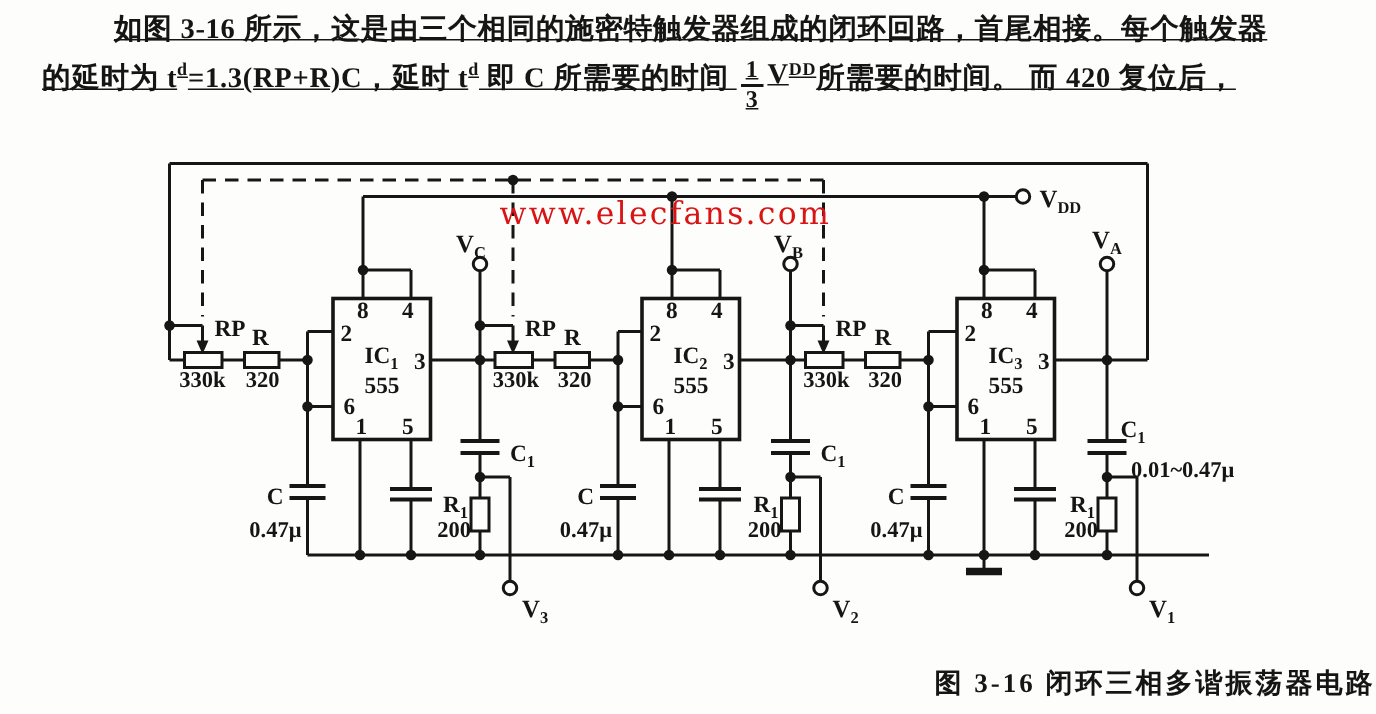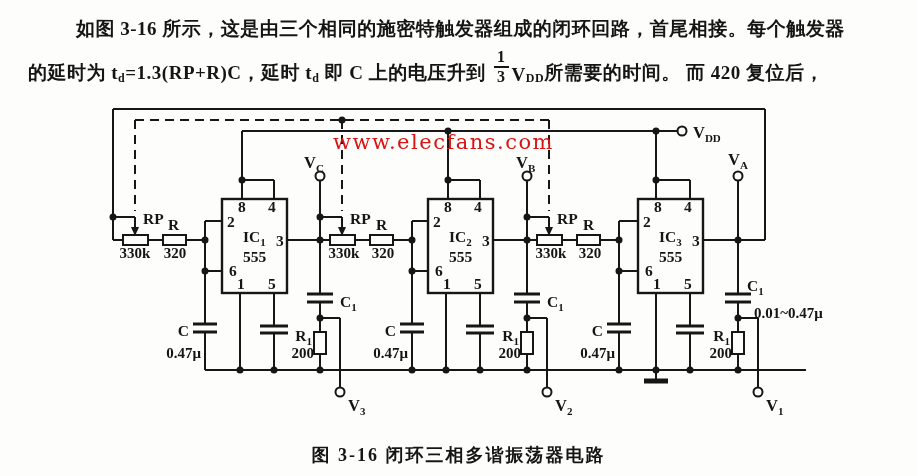--- a/index.html
+++ b/index.html
@@ -1,34 +1,34 @@
 <!DOCTYPE html>
 <html><head>
 <meta charset="utf-8">
 <style>
   html,body{margin:0;padding:0;}
   body{
     width:917px;height:476px;position:relative;overflow:hidden;
     background:#fdfdfb;color:#151515;
     font-family:"Liberation Serif","DejaVu Serif",serif;
   }
-  .para{position:absolute;left:28px;top:16px;width:886px;font-weight:700;}
+  .para{position:absolute;left:28px;top:6px;width:886px;font-weight:700;text-decoration:underline;}
   .line1{font-size:19px;letter-spacing:.5px;text-indent:48px;white-space:nowrap;}
-  .line2{margin-top:7px;font-size:19px;letter-spacing:.5px;display:flex;align-items:flex-end;white-space:nowrap;}
+  .line2{margin-top:7px;font-size:19px;letter-spacing:.5px;display:flex;align-items:flex-start;white-space:nowrap;}
   .line2 span{white-space:pre;}
   sub.tiny{font-size:12px;font-weight:700;}
   .frac{display:inline-flex;flex-direction:column;align-items:center;line-height:1.05;font-size:16px;margin:0 3px;}
   .frac .num{border-bottom:2px solid #151515;padding:0 3px 0px;}
   .frac .den{padding-top:1px;}
   .watermark{
     position:absolute;left:333px;top:130px;z-index:5;
     font-family:"DejaVu Serif",serif;font-size:21px;font-weight:400;letter-spacing:1.5px;
   }
   .caption{
-    position:absolute;left:0;top:443px;width:100%;text-align:center;
+    position:absolute;left:0;top:443px;width:100%;text-align:right;
     font-size:18px;font-weight:700;letter-spacing:2px;
   }
   svg.circuit{position:absolute;left:0;top:95px;}
   svg text{
     font-family:"Liberation Serif","DejaVu Serif",serif;
     font-weight:700;font-size:15.5px;fill:#151515;
   }
   svg text.val{font-size:15px;}
   svg text.term{font-size:16.5px;}
   svg tspan.sub{font-size:11px;}
@@ -36,21 +36,21 @@
 </head>
 <body>
 
 <div class="para">
   <div class="line1">如图 3-16 所示，这是由三个相同的施密特触发器组成的闭环回路，首尾相接。每个触发器</div>
   <div class="line2">
     <span>的延时为 t</span>
       <sub class="tiny">d</sub>
       <span>=1.3(RP+R)C，延时 t</span>
       <sub class="tiny">d</sub>
-      <span> 即 C 上的电压升到 </span>
+      <span> 即 C 所需要的时间 </span>
       <span class="frac"><span class="num">1</span><span class="den">3</span></span>
       <span>V</span>
       <sub class="tiny">DD</sub>
       <span>所需要的时间。 而 420 复位后，</span>
   </div>
 </div>
 
 <div class="watermark" style="color: rgb(216, 20, 20);">www.elecfans.com</div>
 
 <svg class="circuit" width="917" height="345" viewBox="0 0 917 345">

